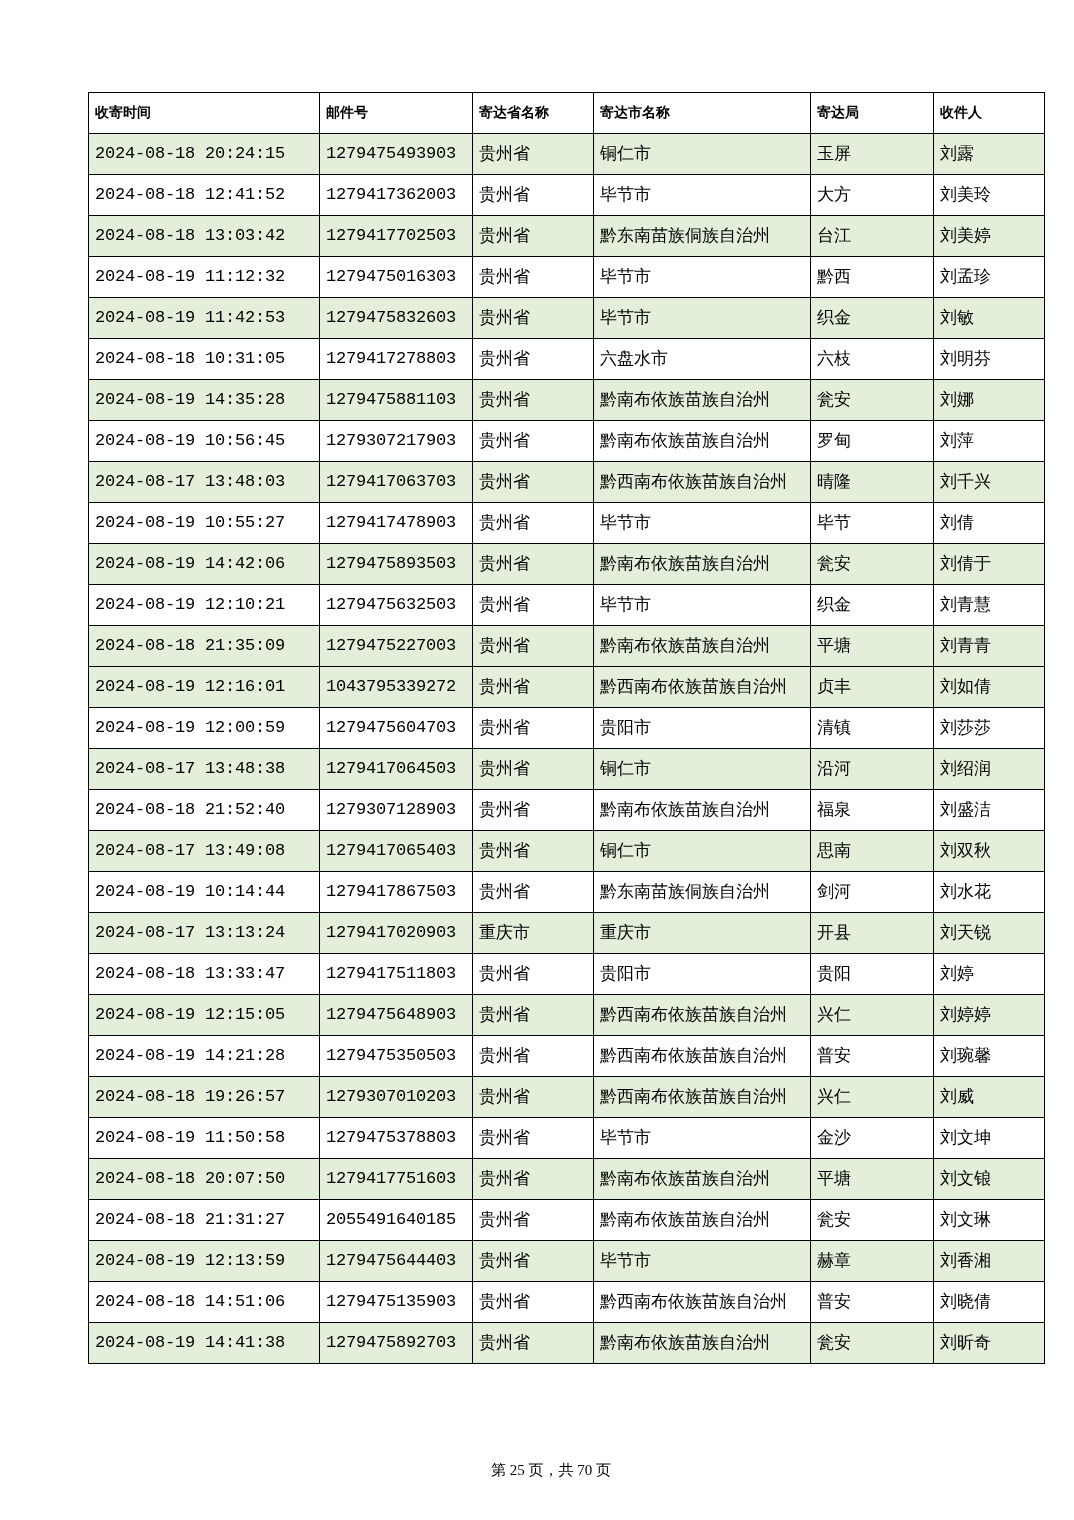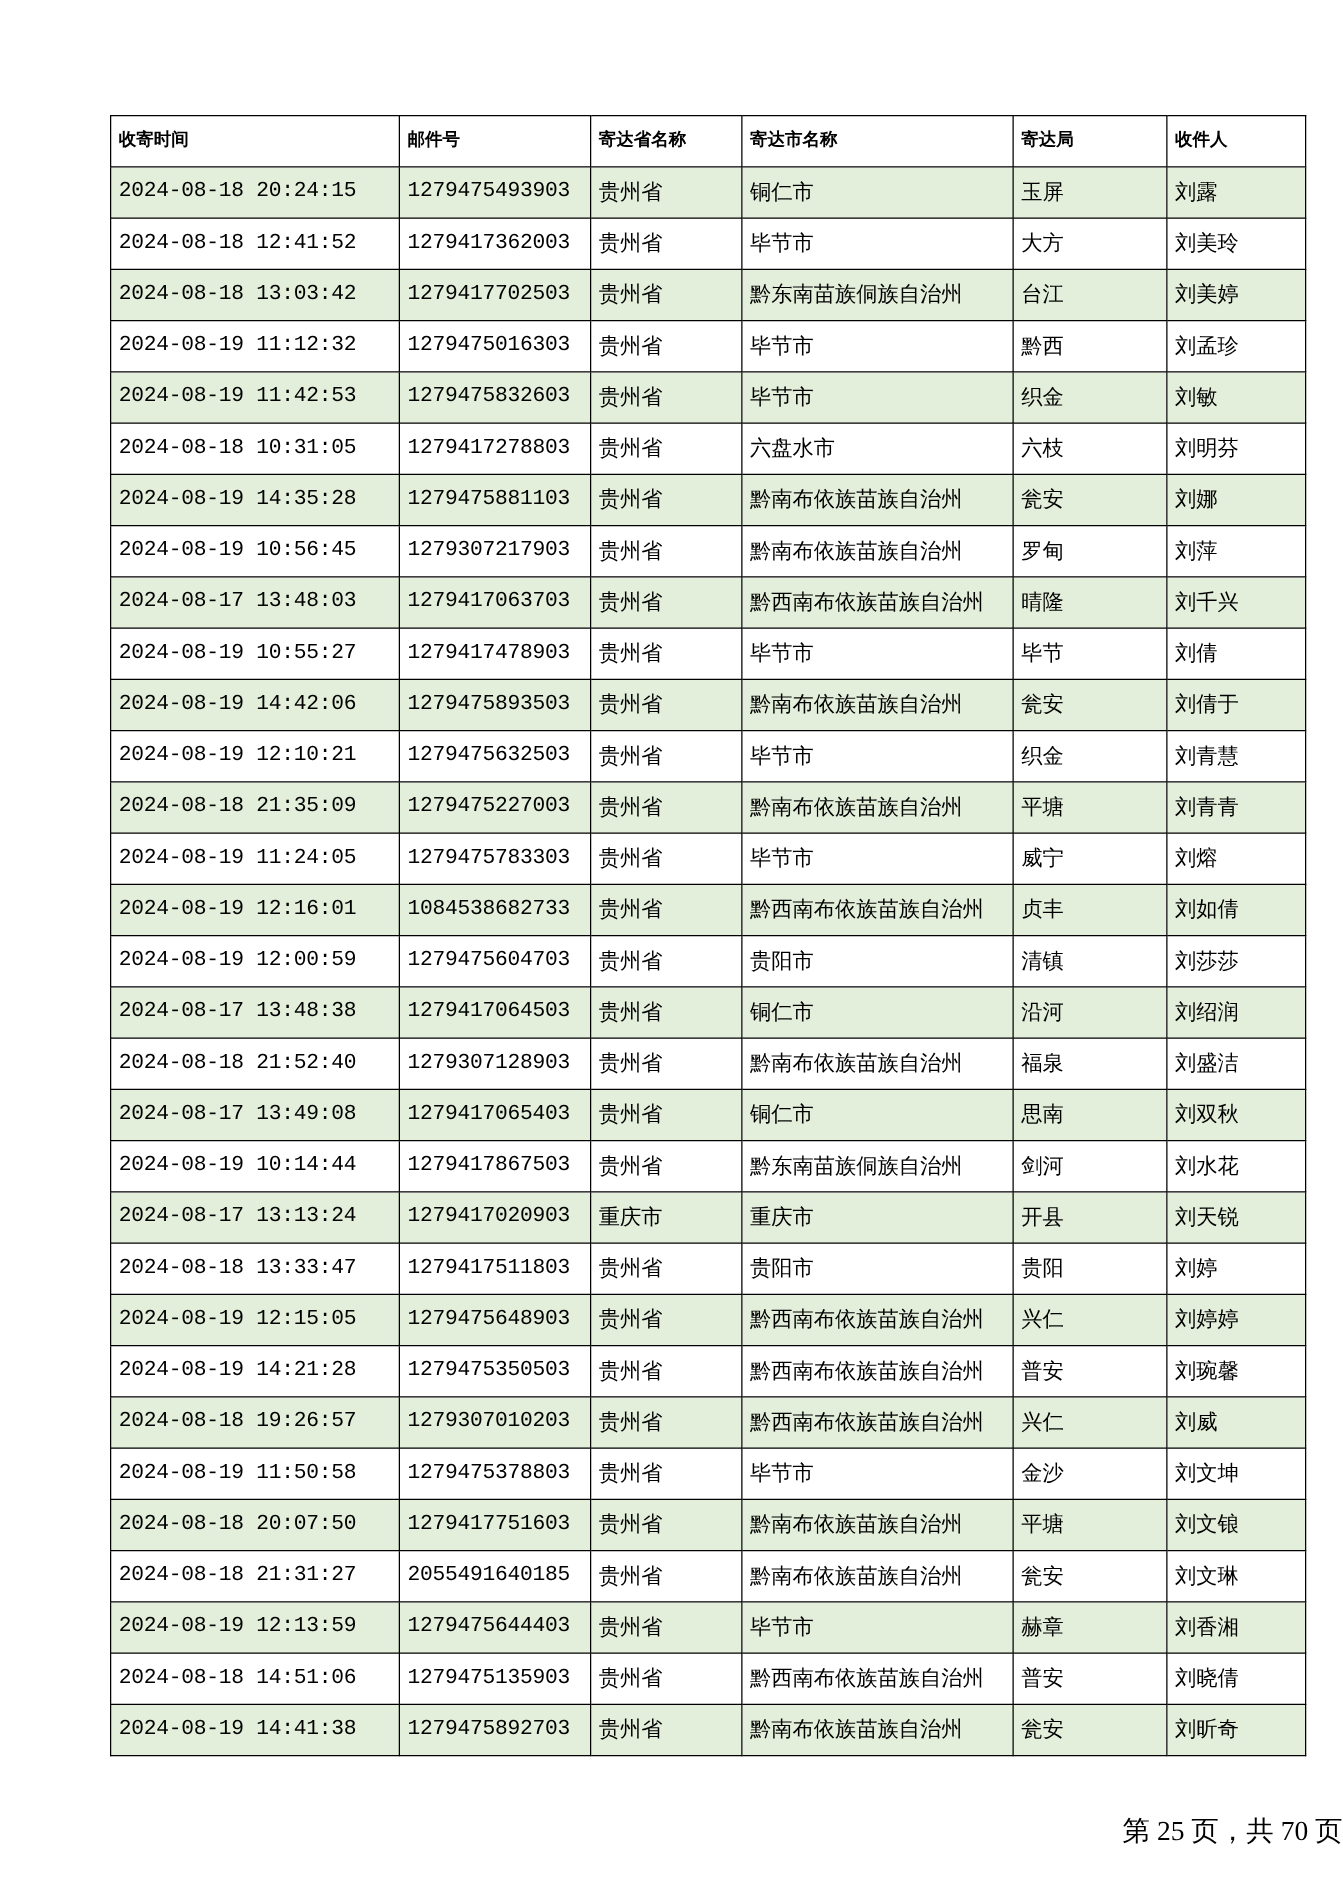--- a/index.html
+++ b/index.html
@@ -58,22 +58,22 @@
   .mono {
     font-family: "Liberation Mono", "DejaVu Sans Mono", monospace;
     font-size: 15.5px;
     letter-spacing: -0.2px;
   }
   .footer {
     position: absolute;
     left: 0;
     right: 0;
     bottom: 40px;
-    text-align: right;
-    font-size: 22px;
+    text-align: center;
+    font-size: 15px;
     font-family: "Liberation Serif", "DejaVu Serif", serif;
     margin-left: 28px;
   }
 </style>
 </head>
 <body>
 
 <div class="page">
   <table class="doc-table">
     <thead>
@@ -184,31 +184,23 @@
           <td class="col-recv">刘青慧</td>
         </tr>
         <tr class="shaded">
           <td class="col-time mono">2024-08-18 21:35:09</td>
           <td class="col-mail mono">1279475227003</td>
           <td class="col-prov">贵州省</td>
           <td class="col-city">黔南布依族苗族自治州</td>
           <td class="col-bureau">平塘</td>
           <td class="col-recv">刘青青</td>
         </tr>
-        <tr class="plain">
-          <td class="col-time mono">2024-08-19 11:24:05</td>
-          <td class="col-mail mono">1279475783303</td>
-          <td class="col-prov">贵州省</td>
-          <td class="col-city">毕节市</td>
-          <td class="col-bureau">威宁</td>
-          <td class="col-recv">刘熔</td>
-        </tr>
         <tr class="shaded">
           <td class="col-time mono">2024-08-19 12:16:01</td>
-          <td class="col-mail mono">1084538682733</td>
+          <td class="col-mail mono">1043795339272</td>
           <td class="col-prov">贵州省</td>
           <td class="col-city">黔西南布依族苗族自治州</td>
           <td class="col-bureau">贞丰</td>
           <td class="col-recv">刘如倩</td>
         </tr>
         <tr class="plain">
           <td class="col-time mono">2024-08-19 12:00:59</td>
           <td class="col-mail mono">1279475604703</td>
           <td class="col-prov">贵州省</td>
           <td class="col-city">贵阳市</td>

